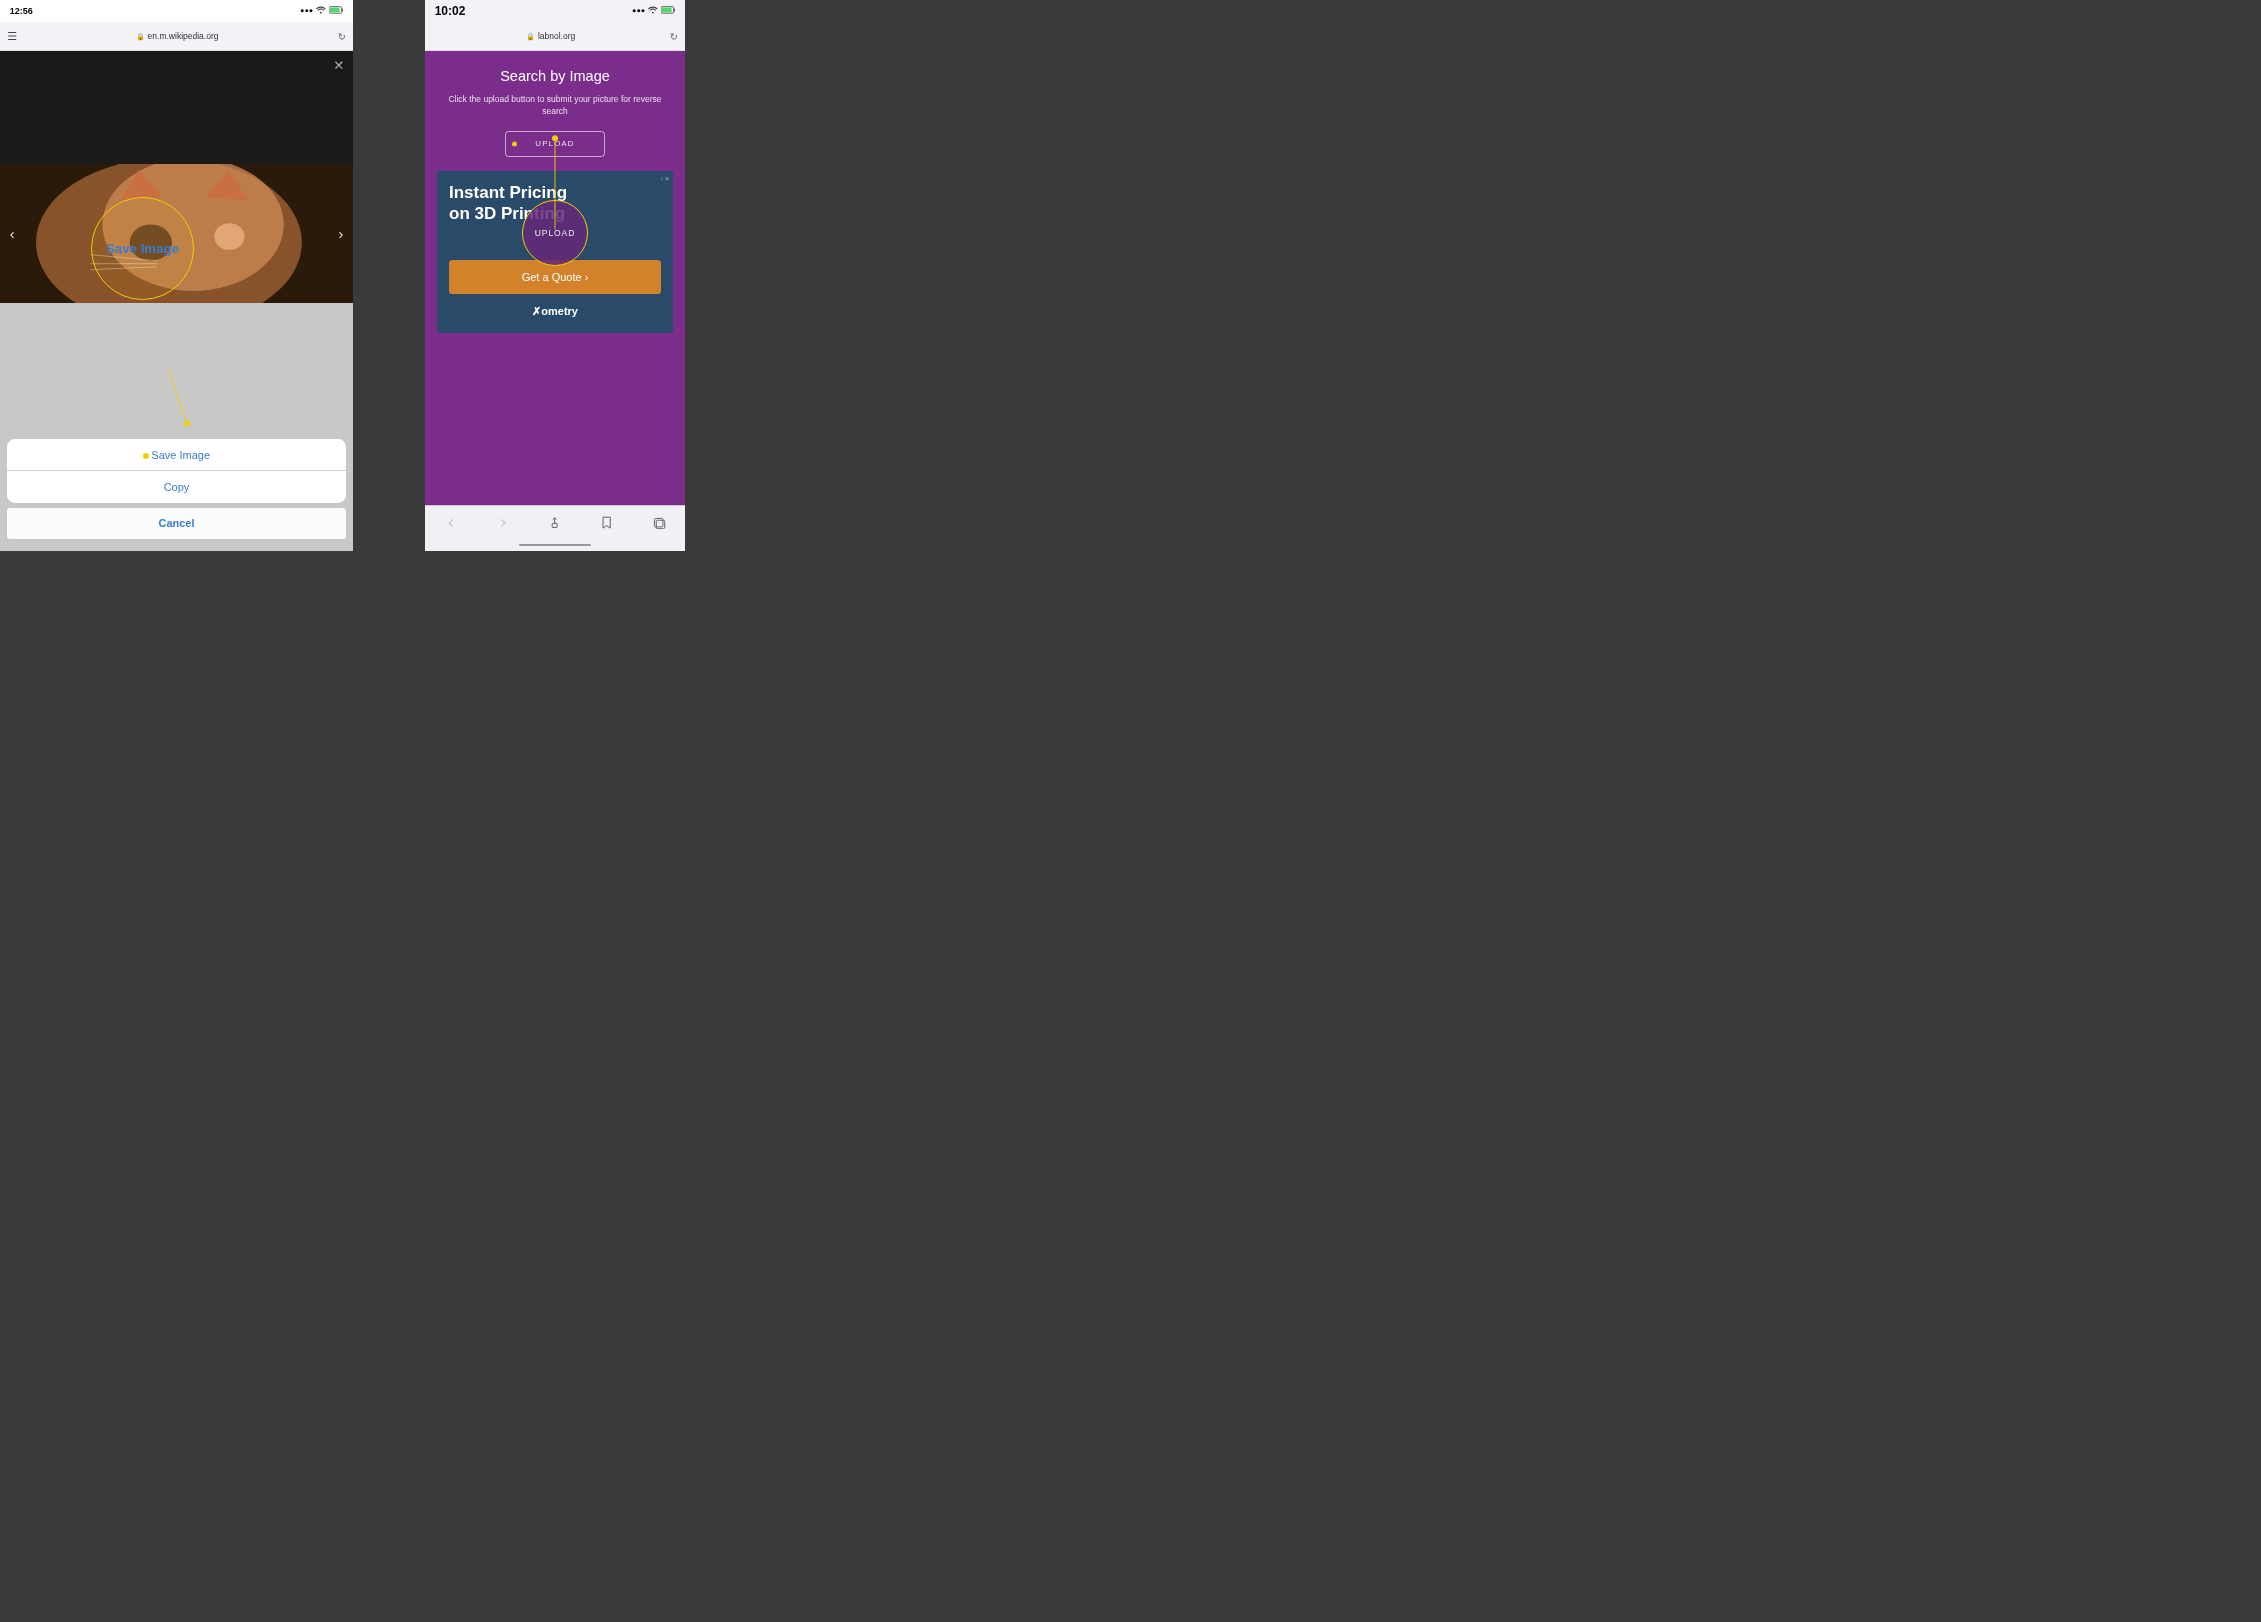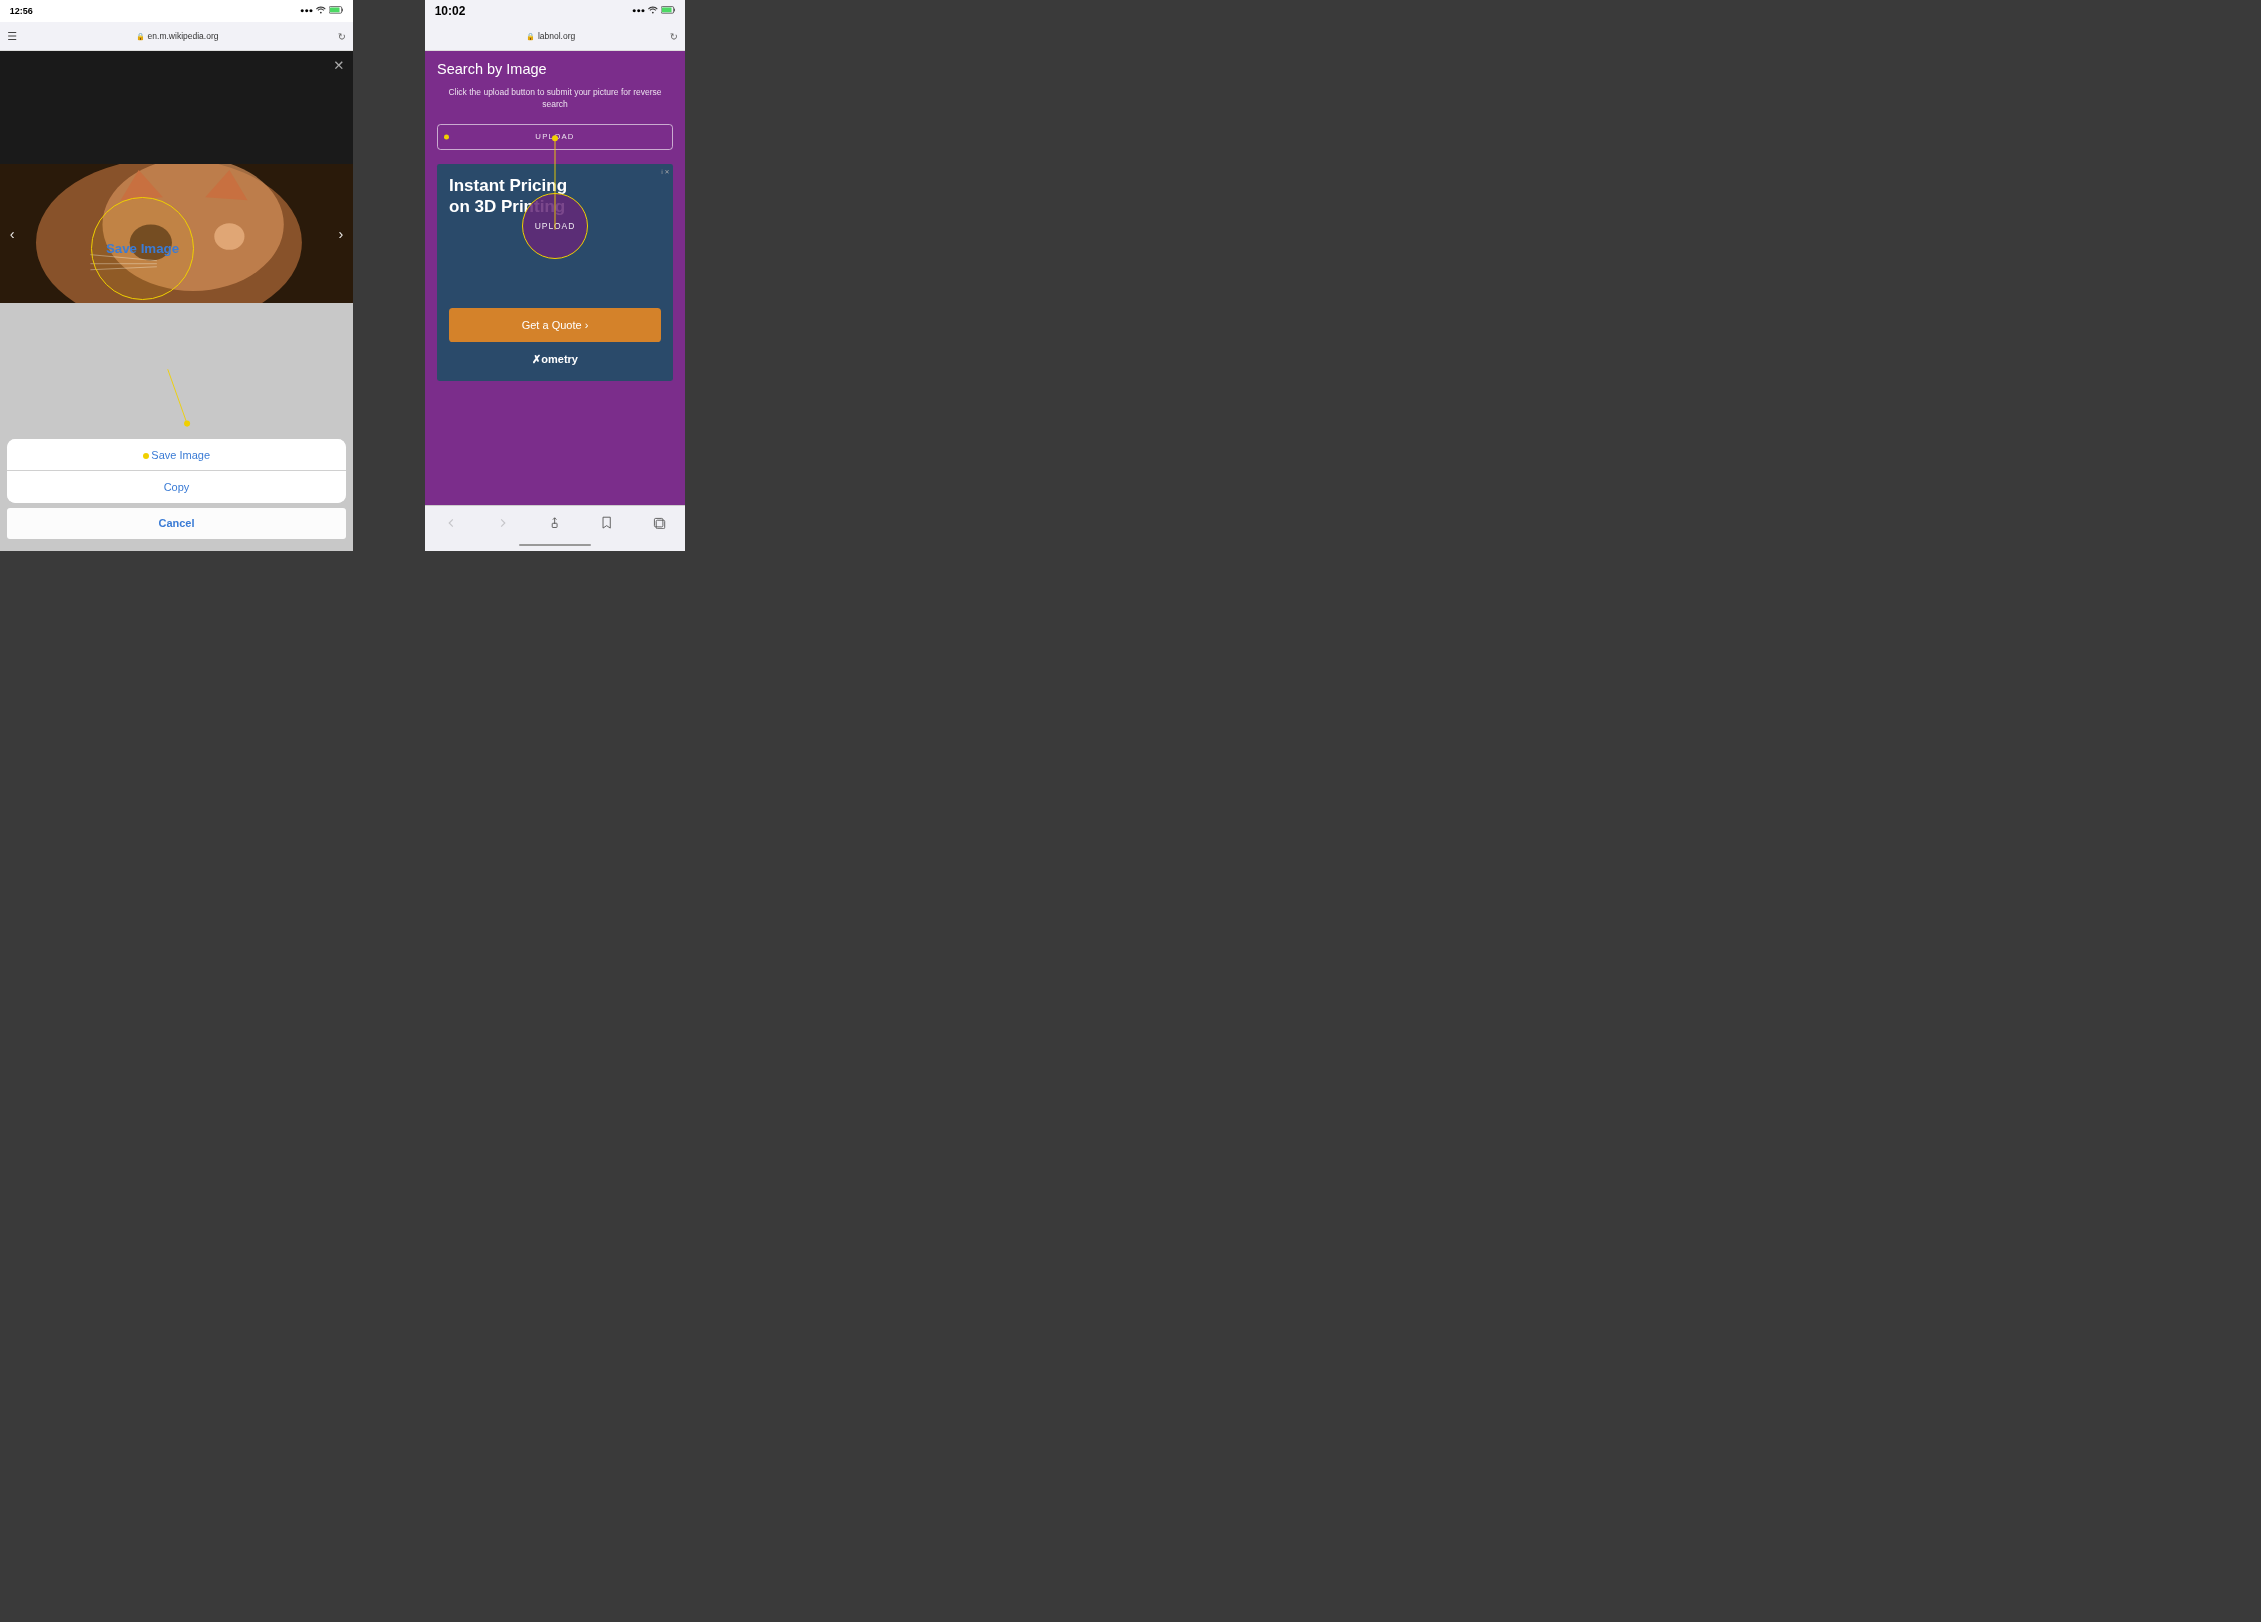--- a/index.html
+++ b/index.html
@@ -241,23 +241,24 @@
       justify-content: center;
       gap: 2.4px;
     }
 
     .refresh-icon-right { font-size: 9.7px; color: #666; margin-left: auto; }
 
     
     .page-content {
       flex: 1;
       background: #7b2d8b;
-      padding: 10px 12px 0 12px;
+      padding: 17px 12px 0 12px;
       display: flex;
       flex-direction: column;
+      align-items: center;
       position: relative;
     }
 
     .page-title {
       color: #fff;
       font-size: 14.5px;
       font-weight: 400;
       margin-bottom: 8.5px;
     }
 
@@ -551,21 +552,21 @@
         <span>ℹ</span>
         <span>✕</span>
       </div>
 
       <div class="ad-text">Instant Pricing<br>on 3D Printing</div>
 
       <div class="upload-circle">
         <span class="upload-circle-text">UPLOAD</span>
       </div>
 
-      <div style="margin-top: 91px;">
+      <div style="margin-top: 36px;">
         <div class="get-quote-btn">Get a Quote ›</div>
         <div class="xometry-logo">✗ometry</div>
       </div>
     </div>
 
   </div>
 
   <div class="bottom-toolbar">
     <div class="toolbar-icon disabled">
       <svg width="12" height="12" viewBox="0 0 20 20">

